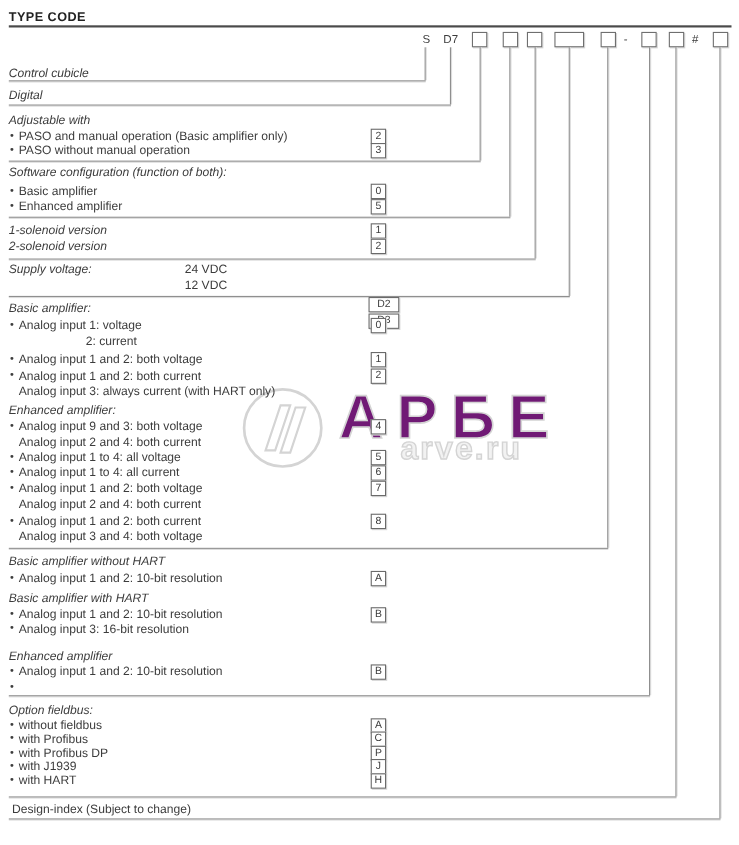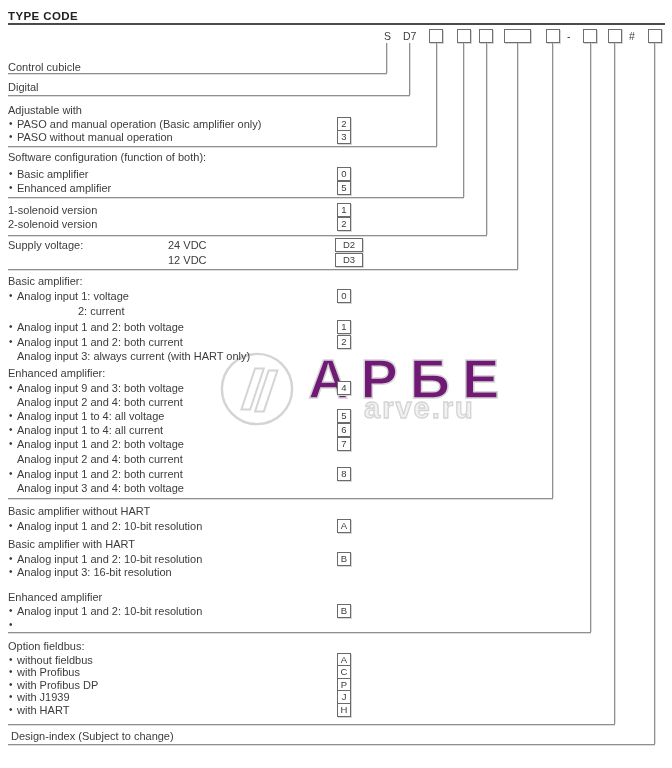--- a/index.html
+++ b/index.html
@@ -14,27 +14,27 @@
   
   .cg{position:absolute;top:30px;font-size:10.5px;color:#3c3c3c;line-height:12px;}
   .tb{position:absolute;top:29px;width:12px;height:12px;border:1px solid #6f6f6f;
       background:#fff;box-shadow:1px 1px 0 #d6d6d6;}
   .tb.wide{width:25px;}
   
   .row{position:absolute;left:0;width:672px;height:13px;font-size:11px;line-height:12px;
        white-space:nowrap;}
   .bu{position:absolute;left:9px;top:0;font-size:10px;}
   .lb{position:absolute;left:17px;top:0;}
-  .lb.h{left:8px;}
+  .lb.h{left:8px;font-style:italic;}
   .lb.i2{left:78px;}
   .lb.sv{left:168px;}
   .cb{position:absolute;left:337px;top:-1px;width:12px;height:12px;border:1px solid #6a6a6a;
       background:#fff;font-size:9.5px;line-height:12px;text-align:center;
       box-shadow:1px 1px 0 #d6d6d6;}
-  .cb.wide{width:26px;left:335px;text-align:center;}
+  .cb.wide{width:26px;left:335px;text-align:center;margin-top:32px;}
   
   .wm{position:absolute;z-index:0;}
   .wm-brand{position:absolute;left:308px;top:346px;font-size:56px;font-weight:bold;
             letter-spacing:12px;color:#701a75;-webkit-text-stroke:1.5px #d4d4d4;}
   .wm-site{position:absolute;left:364px;top:392px;font-size:29px;font-weight:bold;
            letter-spacing:2px;color:#f2f2f2;-webkit-text-stroke:1.3px #d4d4d4;}
   .content{position:relative;z-index:1;}
 </style>
 </head>
 <body>

